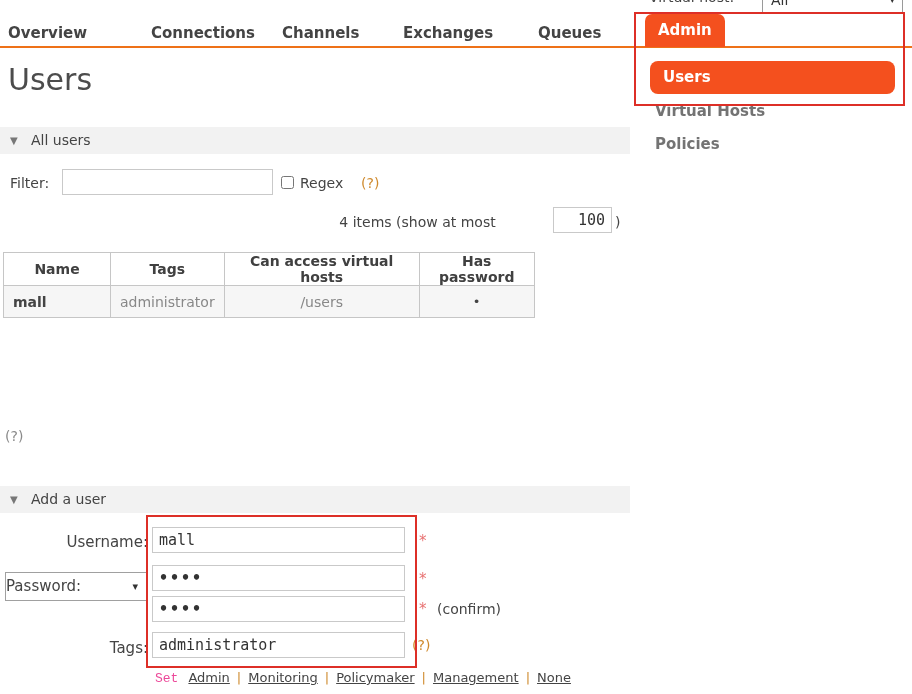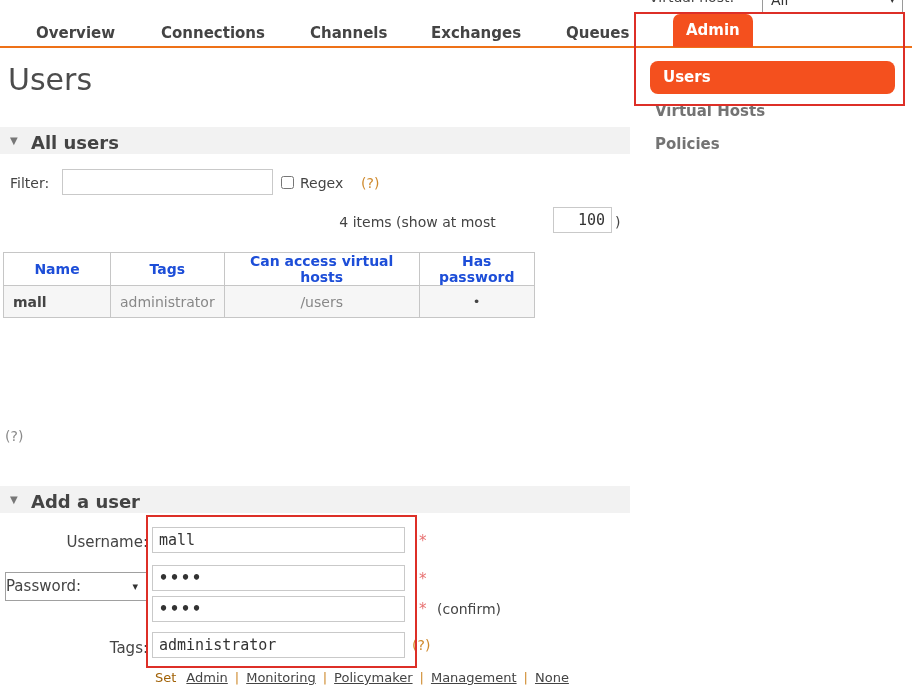--- a/index.html
+++ b/index.html
@@ -17,21 +17,21 @@
     left:762px; top:-14px; width:139px; height:26px; border:1px solid #9a9a9a;
     background:#fff; line-height:26px; font-size:14px; color:#333;
   }
   .vhost-select .val { margin-left:8px; }
   .vhost-select .arrow { position:absolute; right:7px; top:0; font-size:11px; color:#333; }
 
   
   .nav-underline { left:0; top:46px; width:912px; height:2px; background:#ee7118; }
   .nav-item {
     top:24px; font-weight:bold; font-size:15px; color:#444;
-    text-decoration:none; cursor:pointer; white-space:nowrap;margin-left:28px;
+    text-decoration:none; cursor:pointer; white-space:nowrap;
   }
   .nav-item.admin {
     top:14px; left:645px; height:33px; line-height:33px; padding:0 13px;
     background:#f4501e; color:#fff; border-radius:7px 7px 0 0;
   }
 
   
   .side-pill {
     left:650px; top:61px; width:232px; height:33px; line-height:33px;
     background:#f4501e; color:#fff; font-weight:bold; font-size:15px;
@@ -40,75 +40,75 @@
   .side-item { left:655px; font-weight:bold; font-size:15px; color:#737373; cursor:pointer; }
 
   
   .red-box { border:2px solid #dd2f27; z-index:50; pointer-events:none; }
 
   h1.page-title { left:8px; top:62px; font-size:30px; font-weight:normal; color:#4c4c4c; }
 
   
   .section-bar { left:0; width:630px; height:27px; background:#f2f2f2; cursor:pointer; }
   .section-bar .tri { position:absolute; left:10px; top:8px; font-size:10px; color:#777; }
-  .section-bar .lbl { position:absolute; left:31px; top:5px; font-size:18px; font-weight:bold; color:#444; }
+  .section-bar .lbl { position:absolute; left:31px; top:5px; font-size:14px; font-weight:normal; color:#444; }
 
   .plain-label { font-size:14px; color:#444; }
   .help-link { font-size:14px; color:#cf8a2d; cursor:pointer; text-decoration:none; }
   .help-gray { font-size:14px; color:#8a8a8a; cursor:pointer; text-decoration:none; }
 
   input.box {
     border:1px solid #c9c9c9; background:#fff; height:26px;
     font-family:"DejaVu Sans Mono","Liberation Mono",monospace;
     font-size:15px; color:#333; padding:0 6px; box-sizing:border-box;
   }
   .filter-input { left:62px; top:169px; width:211px; }
   .count-input { left:553px; top:207px; width:59px; height:29px; text-align:right; color:#666; padding-right:8px; }
   .checkbox { left:281px; top:176px; width:13px; height:13px; }
 
   
   table.users { position:absolute; left:3px; top:252px; border-collapse:collapse; font-size:14px; }
   table.users th, table.users td { border:1px solid #c6c6c6; height:31px; padding:0 9px; }
-  table.users th { font-weight:bold; color:#1d4ed8; text-align:center; background:#fff; }
+  table.users th { font-weight:bold; color:#404040; text-align:center; background:#fff; }
   table.users tr.odd  { background:#dcdcdc; }
   table.users tr.even { background:#f6f6f6; }
   td.c-name  { font-weight:bold; color:#444; width:88px; cursor:pointer; }
   td.c-tags  { color:#888; width:92px; }
   td.c-vh    { color:#888; width:176px; text-align:center; }
   td.c-dot   { color:#444; width:96px; text-align:center; font-size:13px; }
 
   
   .form-label { width:148px; text-align:right; font-size:15px; color:#444; }
   .form-input { left:152px; width:253px; height:28px; }
   .req-mark { color:#e87272; font-size:15px; }
   .pw-select {
     left:5px; top:572px; width:140px; height:27px; border:1px solid #a0a0a0;
     background:#fff; line-height:27px; font-size:15px; color:#444; cursor:pointer;
   }
   .pw-select .val { }
   .pw-select .arrow { position:absolute; right:8px; top:0; font-size:11px; color:#333; }
   .pw-dots { letter-spacing:2px; font-weight:bold; }
 
   .set-line { left:155px; top:670px; font-size:13px; white-space:nowrap; }
-  .set-line .set-word { color:#a16207; margin-right:10px; }
+  .set-line .set-word { color:#ec4899; margin-right:10px;font-family:Liberation Mono, monospace; }
   .set-line a { color:#444; text-decoration:underline; cursor:pointer; }
   .set-line .sep { color:#cf8a2d; margin:0 7px; }
 </style>
 </head>
 <body>
 
 <span class="abs vhost-label">Virtual host:</span>
 <div class="abs vhost-select">
   <span class="val">All</span>
   <span class="arrow">▾</span>
 </div>
 
 <div class="abs nav-underline"></div>
 <a class="abs nav-item" style="left:8px">Overview</a>
-<a class="abs nav-item" style="left:133px">Connections</a>
+<a class="abs nav-item" style="left:151px">Connections</a>
 <a class="abs nav-item" style="left:282px">Channels</a>
 <a class="abs nav-item" style="left:403px">Exchanges</a>
 <a class="abs nav-item" style="left:538px">Queues</a>
 <a class="abs nav-item admin">Admin</a>
 
 <div class="abs side-pill">Users</div>
 <div class="abs side-item" style="top:102px">Virtual Hosts</div>
 <div class="abs side-item" style="top:135px">Policies</div>
 
 <div class="abs red-box" style="left:634px; top:12px; width:267px; height:90px;"></div>

